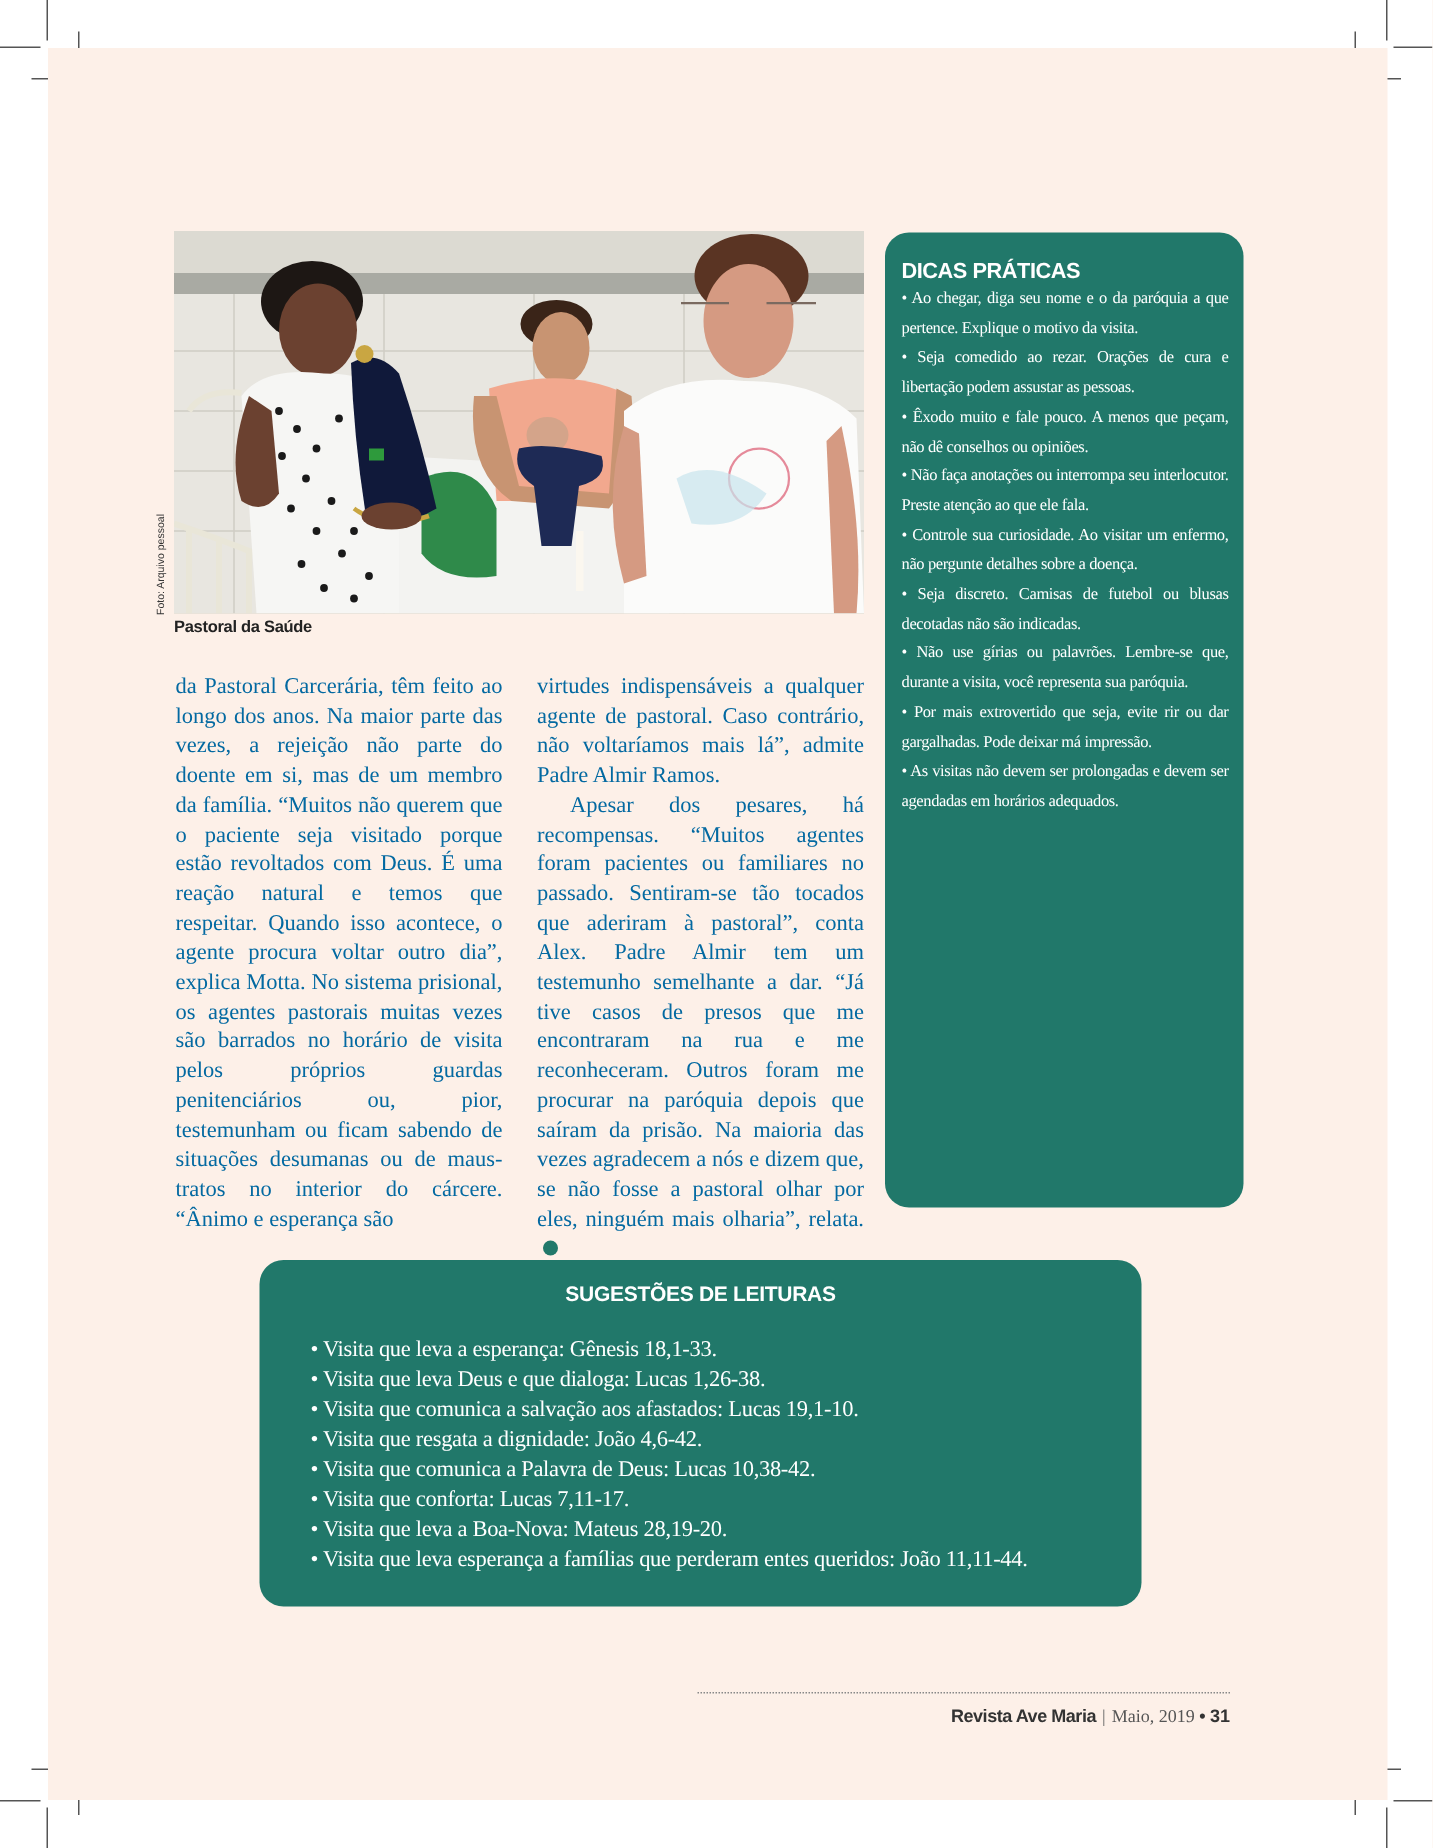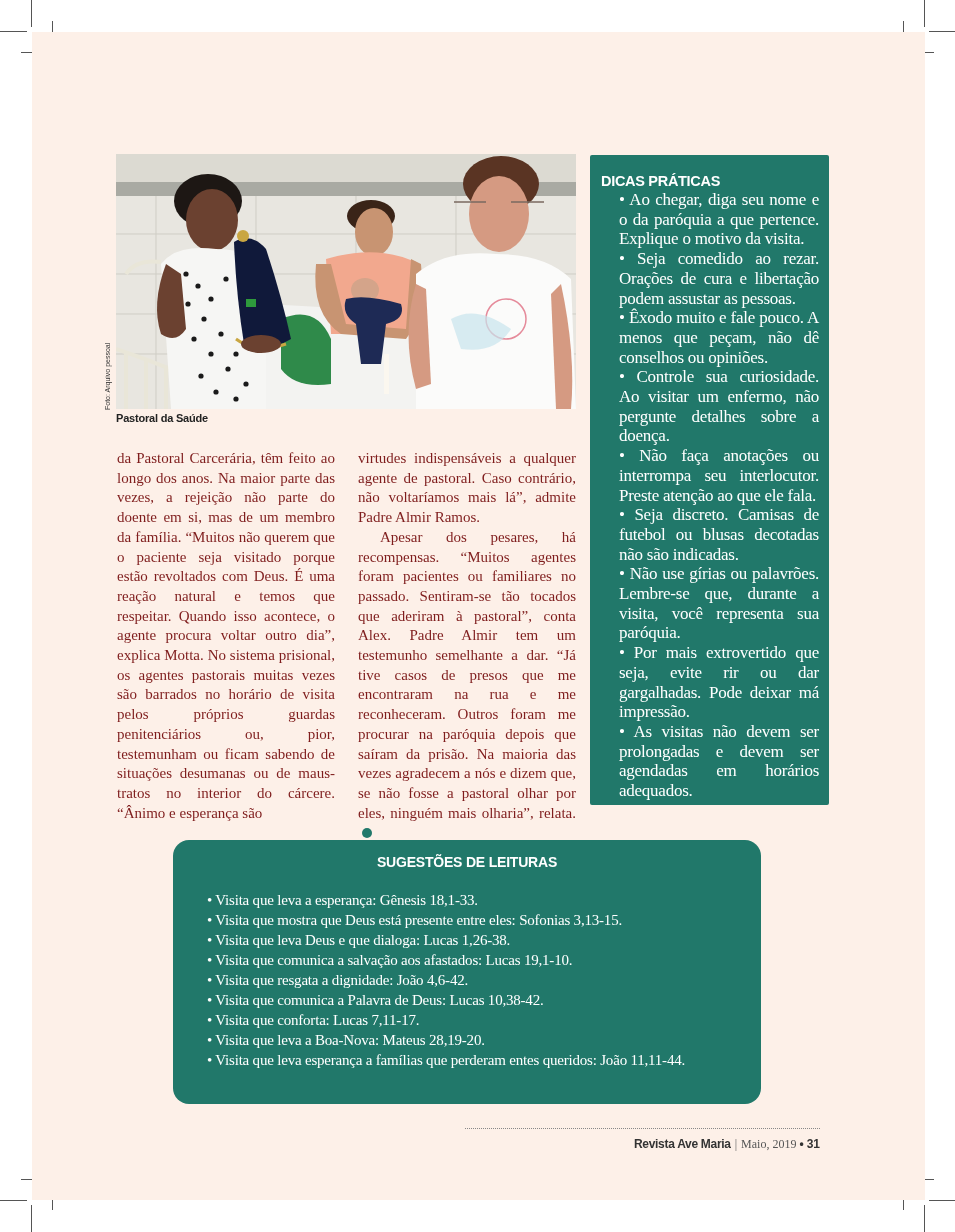--- a/index.html
+++ b/index.html
@@ -30,51 +30,50 @@
   .caption {
     position: absolute; left: 116px; top: 412px;
     font-family: "Liberation Sans", sans-serif; font-weight: bold;
     font-size: 11px; color: #222; letter-spacing: -0.2px;
   }
 
   
   .col {
     position: absolute; top: 449px; width: 218px;
     font-size: 15px; line-height: 19.7px; text-align: justify;
-    color: #7f1d1d;
+    color: #0369a1;
   }
   .col p { margin: 0; }
   .col p.indent { text-indent: 22px; }
   .col-1 { left: 117px; }
   .col-2 { left: 358px; }
   .end-dot {
     display: inline-block; width: 10px; height: 10px; border-radius: 50%;
     background: #21786a; vertical-align: -1px; margin-left: 4px;
   }
 
   
   .dicas {
     position: absolute; left: 590px; top: 155px; width: 239px; height: 650px;
-    background: #21786a; border-radius: 2px; color: #ffffff;
+    background: #21786a; border-radius: 16px; color: #ffffff;
     box-sizing: border-box; padding: 18px 10px 0 11px;
   }
   .dicas h3 {
     margin: 0 0 1px 0; font-family: "Liberation Sans", sans-serif;
     font-weight: 900; font-size: 14.5px; letter-spacing: -0.3px;
   }
   .dicas ul { list-style: none; margin: 0; padding: 0; }
   .dicas li {
-    font-size: 17px; line-height: 19.7px; text-align: justify;
+    font-size: 11px; line-height: 19.7px; text-align: justify;
     letter-spacing: -0.25px;
-    margin-left: 18px;
   }
 
   
   .leituras {
-    position: absolute; left: 173px; top: 840px; width: 588px; height: 264px;
+    position: absolute; left: 173px; top: 840px; width: 588px; height: 231px;
     background: #21786a; border-radius: 16px; color: #ffffff;
     box-sizing: border-box; padding: 14px 0 0 16px;
   }
   .leituras h3 {
     margin: 0; text-align: center; font-family: "Liberation Sans", sans-serif;
     font-weight: 900; font-size: 14px; letter-spacing: -0.2px;
     padding-right: 16px;
   }
   .leituras ul { list-style: none; margin: 20px 0 0 18px; padding: 0; }
   .leituras li { font-size: 15px; line-height: 20px; letter-spacing: -0.2px; white-space: nowrap; }
@@ -203,34 +202,33 @@
   <p>virtudes indispensáveis a qualquer agente de pastoral. Caso contrário, não voltaríamos mais lá”, admite Padre Almir Ramos.</p>
   <p class="indent"><span>Apesar dos pesares, há recompensas. “Muitos agentes foram pacientes ou familiares no passado. Sentiram-se tão tocados que aderiram à pastoral”, conta Alex. Padre Almir tem um testemunho semelhante a dar. “Já tive casos de presos que me encontraram na rua e me reconheceram. Outros foram me procurar na paróquia depois que saíram da prisão. Na maioria das vezes agradecem a nós e dizem que, se não fosse a pastoral olhar por eles, ninguém mais olharia”, relata.</span><span class="end-dot"></span></p>
 </div>
 
 <div class="dicas">
   <h3>DICAS PRÁTICAS</h3>
   <ul>
     <li>• Ao chegar, diga seu nome e o da paróquia a que pertence. Explique o motivo da visita.</li>
     <li>• Seja comedido ao rezar. Orações de cura e libertação podem assustar as pessoas.</li>
     <li>• Êxodo muito e fale pouco. A menos que peçam, não dê conselhos ou opiniões.</li>
+    <li>• Não faça anotações ou interrompa seu interlocutor. Preste atenção ao que ele fala.</li>
     <li>• Controle sua curiosidade. Ao visitar um enfermo, não pergunte detalhes sobre a doença.</li>
-    <li>• Não faça anotações ou interrompa seu interlocutor. Preste atenção ao que ele fala.</li>
     <li>• Seja discreto. Camisas de futebol ou blusas decotadas não são indicadas.</li>
     <li>• Não use gírias ou palavrões. Lembre-se que, durante a visita, você representa sua paróquia.</li>
     <li>• Por mais extrovertido que seja, evite rir ou dar gargalhadas. Pode deixar má impressão.</li>
     <li>• As visitas não devem ser prolongadas e devem ser agendadas em horários adequados.</li>
   </ul>
 </div>
 
 <div class="leituras">
   <h3>SUGESTÕES DE LEITURAS</h3>
   <ul>
     <li>• Visita que leva a esperança: Gênesis 18,1-33.</li>
-    <li>• Visita que mostra que Deus está presente entre eles: Sofonias 3,13-15.</li>
     <li>• Visita que leva Deus e que dialoga: Lucas 1,26-38.</li>
     <li>• Visita que comunica a salvação aos afastados: Lucas 19,1-10.</li>
     <li>• Visita que resgata a dignidade: João 4,6-42.</li>
     <li>• Visita que comunica a Palavra de Deus: Lucas 10,38-42.</li>
     <li>• Visita que conforta: Lucas 7,11-17.</li>
     <li>• Visita que leva a Boa-Nova: Mateus 28,19-20.</li>
     <li>• Visita que leva esperança a famílias que perderam entes queridos: João 11,11-44.</li>
   </ul>
 </div>
 

